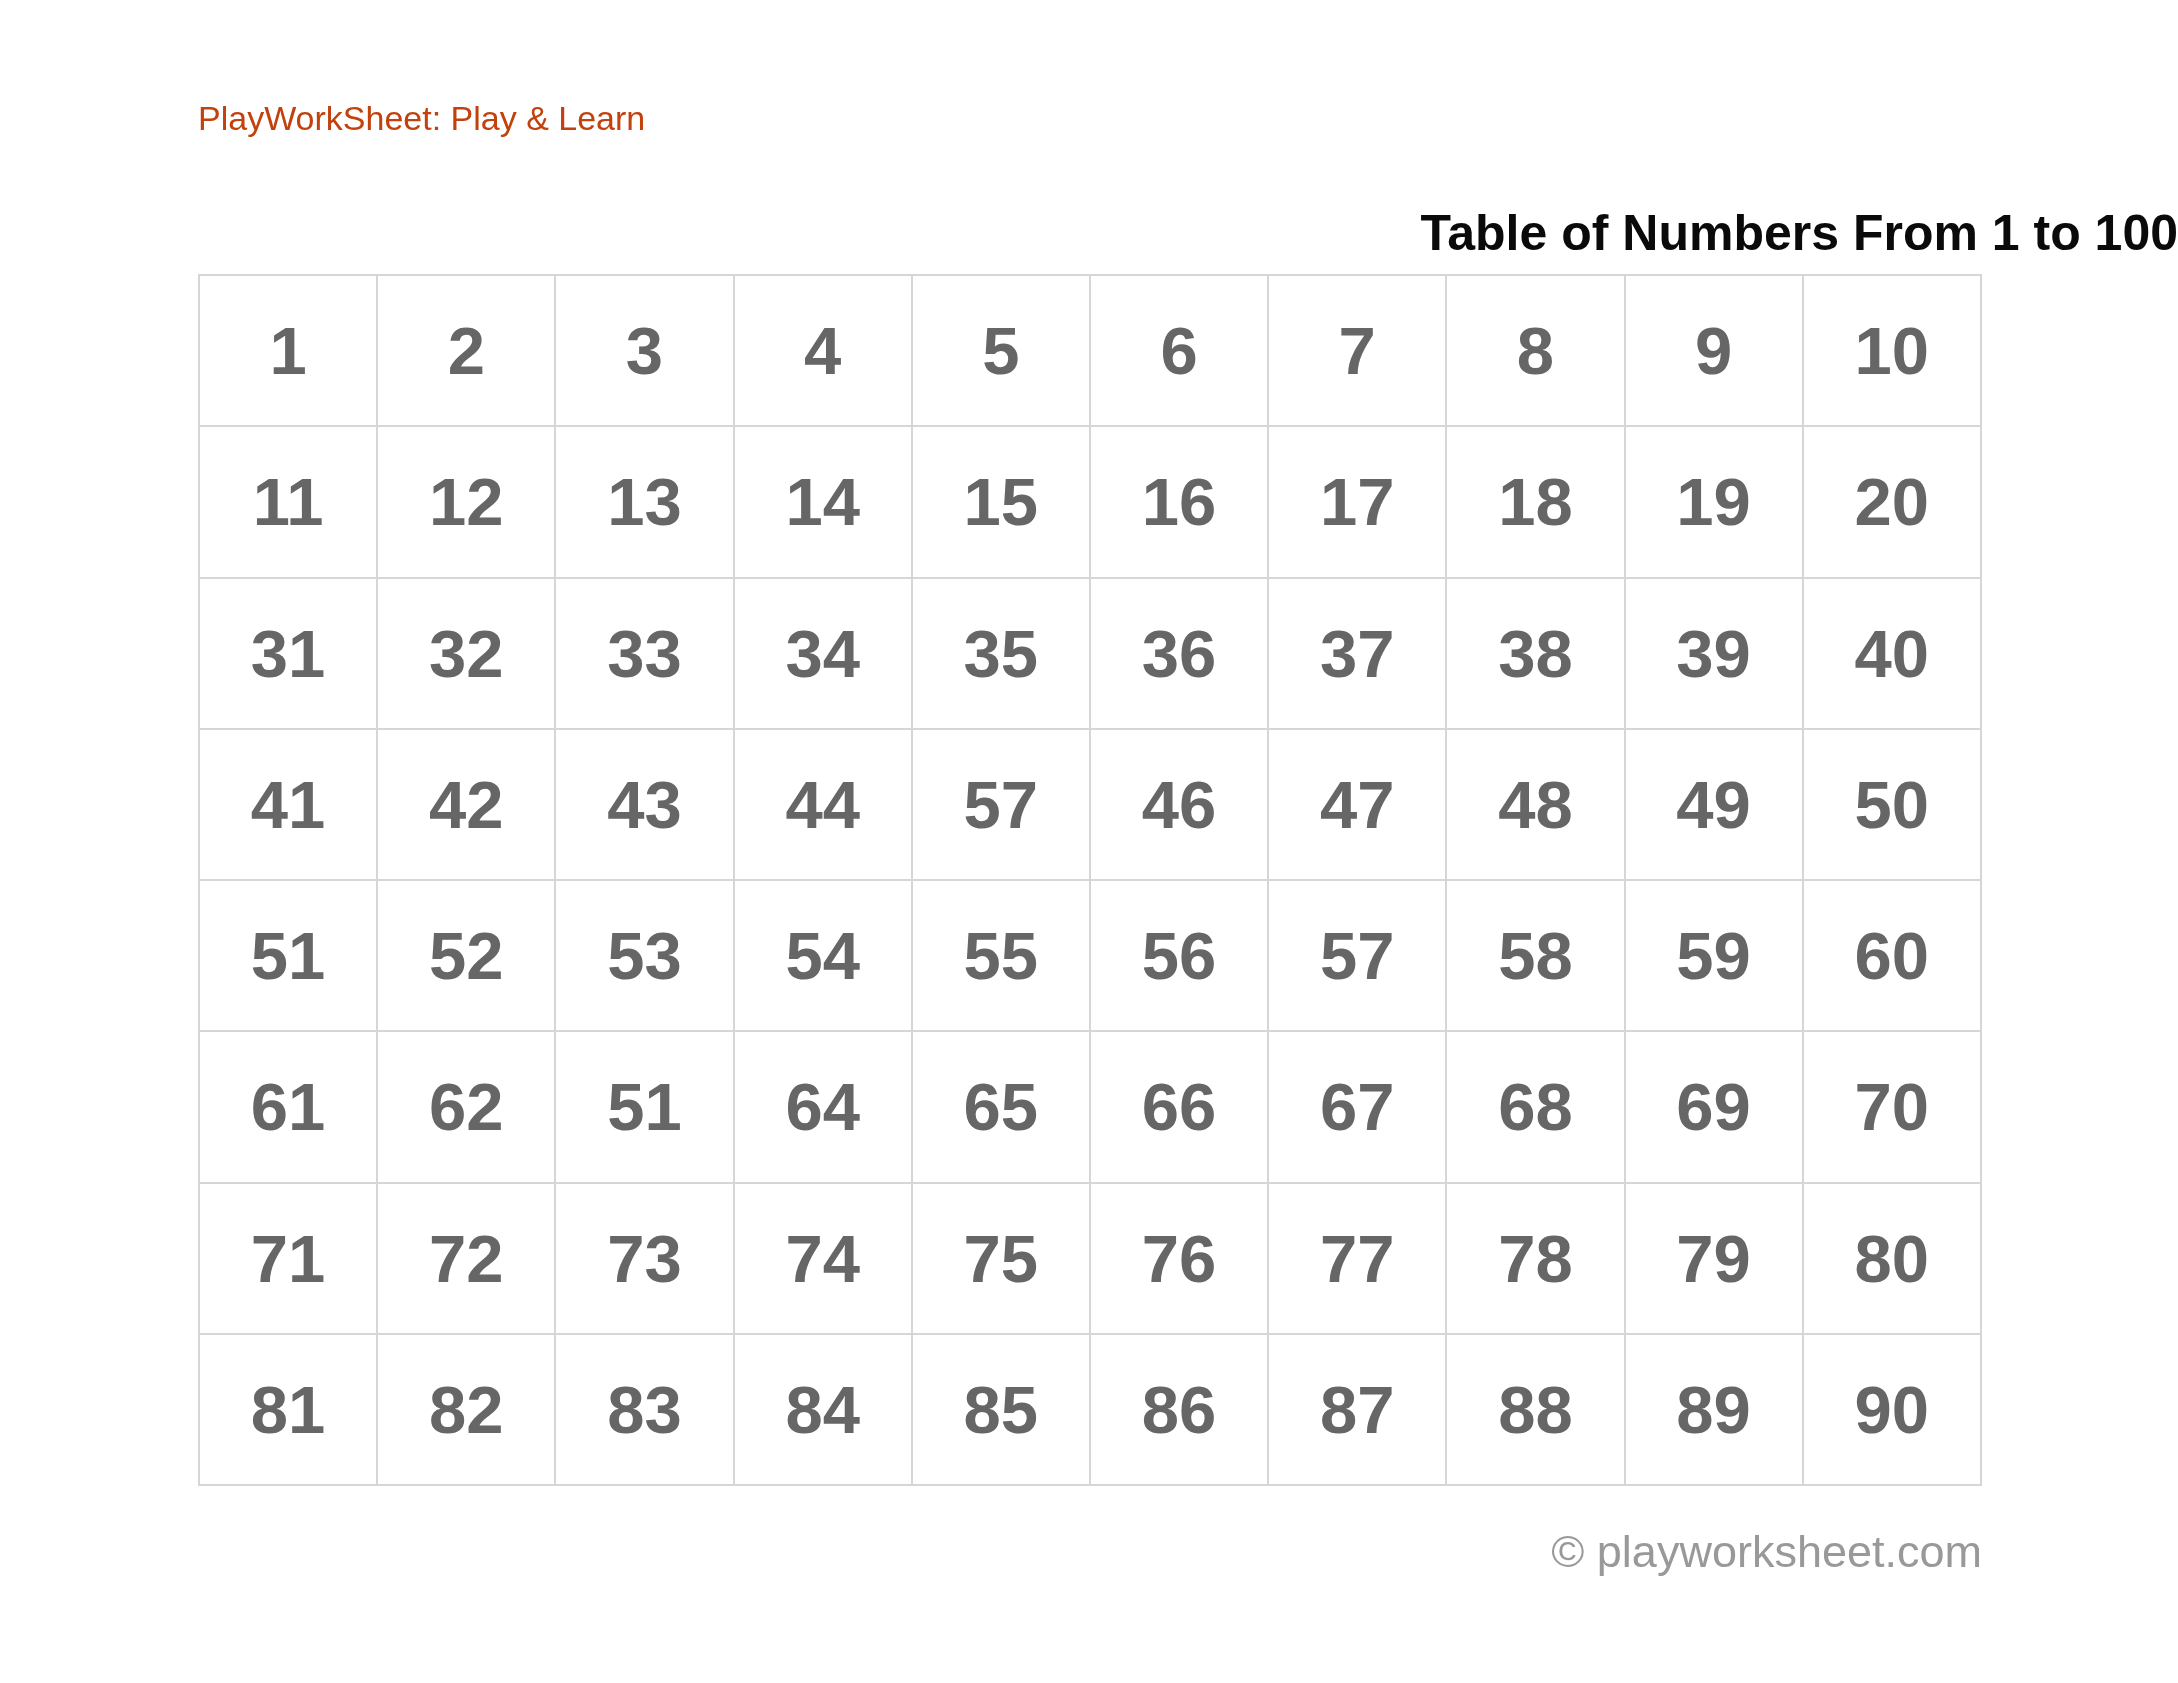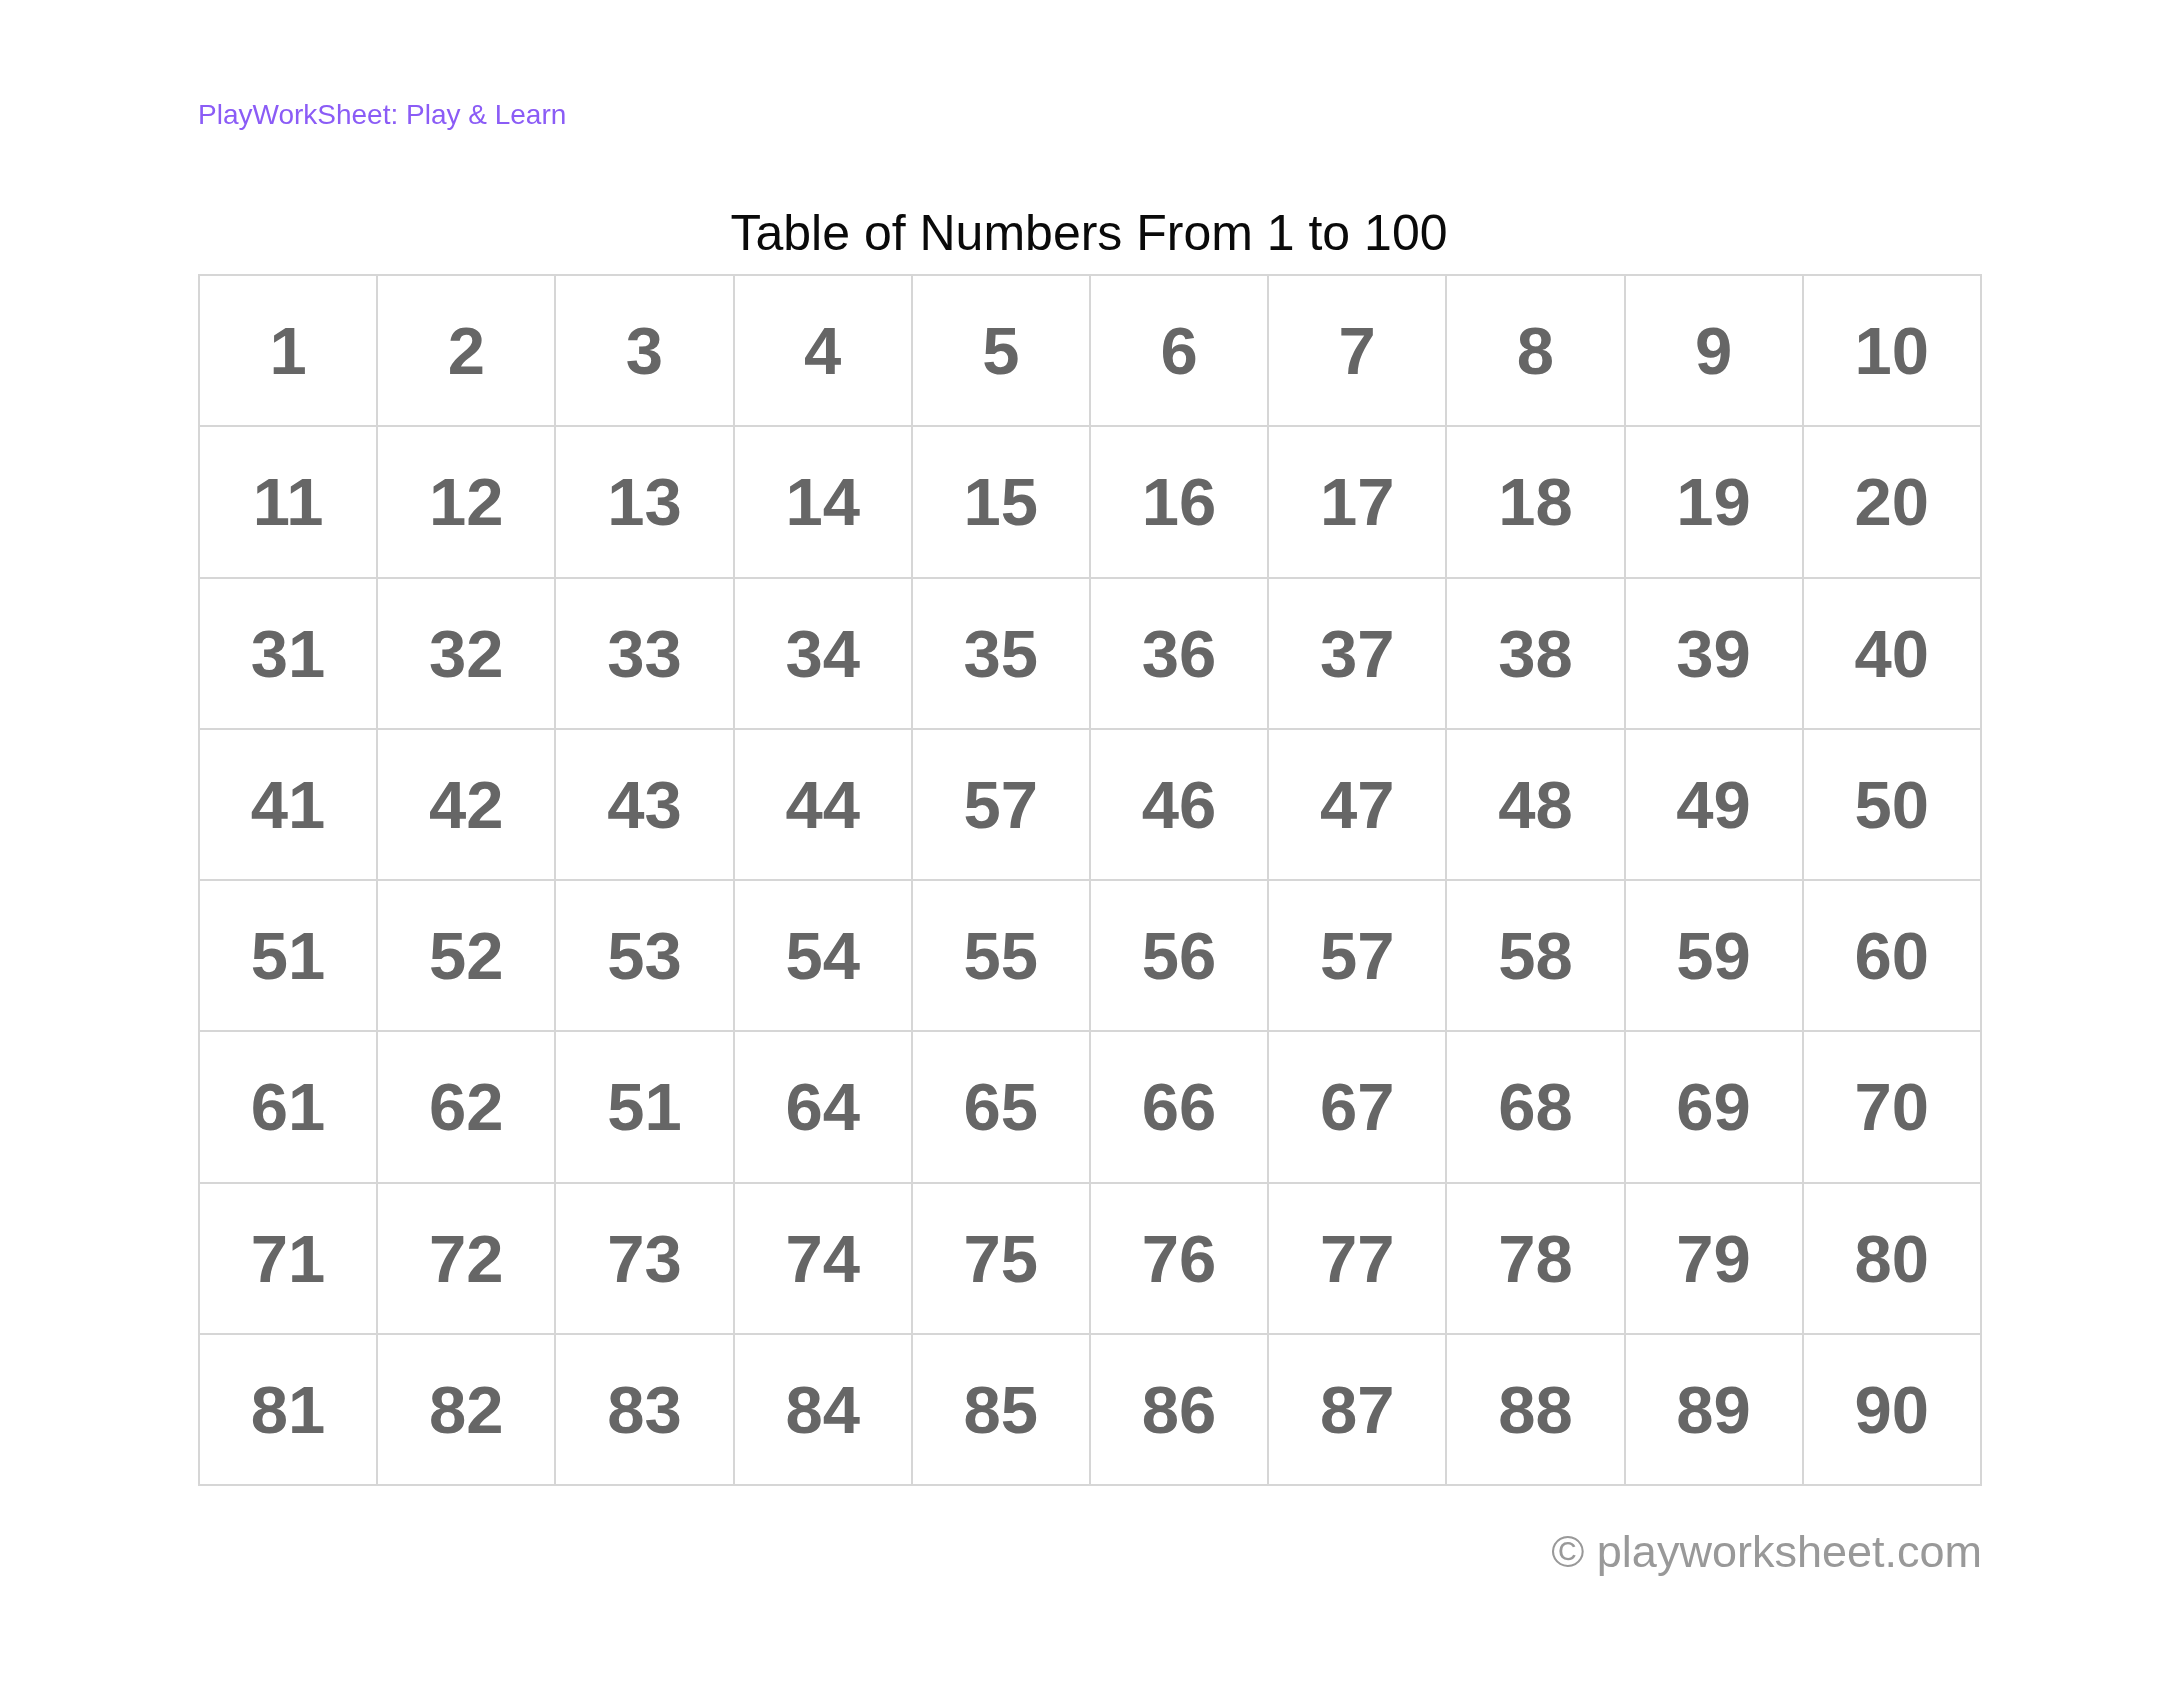--- a/index.html
+++ b/index.html
@@ -11,34 +11,34 @@
     height: 1683px;
     background: #ffffff;
     position: relative;
     overflow: hidden;
     font-family: "Liberation Sans", sans-serif;
   }
   .brand {
     position: absolute;
     left: 198px;
     top: 99px;
-    font-size: 28px;
+    font-size: 34px;
     line-height: 1.15;
-    color: #8b5cf6;
+    color: #c2410c;
     white-space: nowrap;
   }
   .page-title {
     position: absolute;
     left: 0;
     right: 0;
     top: 171px;
-    text-align: center;
+    text-align: right;
     font-size: 50px;
     line-height: 1.15;
-    font-weight: normal;
+    font-weight: bold;
     color: #0a0a0a;
     white-space: nowrap;
   }
   table.numbers {
     position: absolute;
     left: 198px;
     top: 274px;
     width: 1784px;
     height: 1212px;
     border-collapse: collapse;

